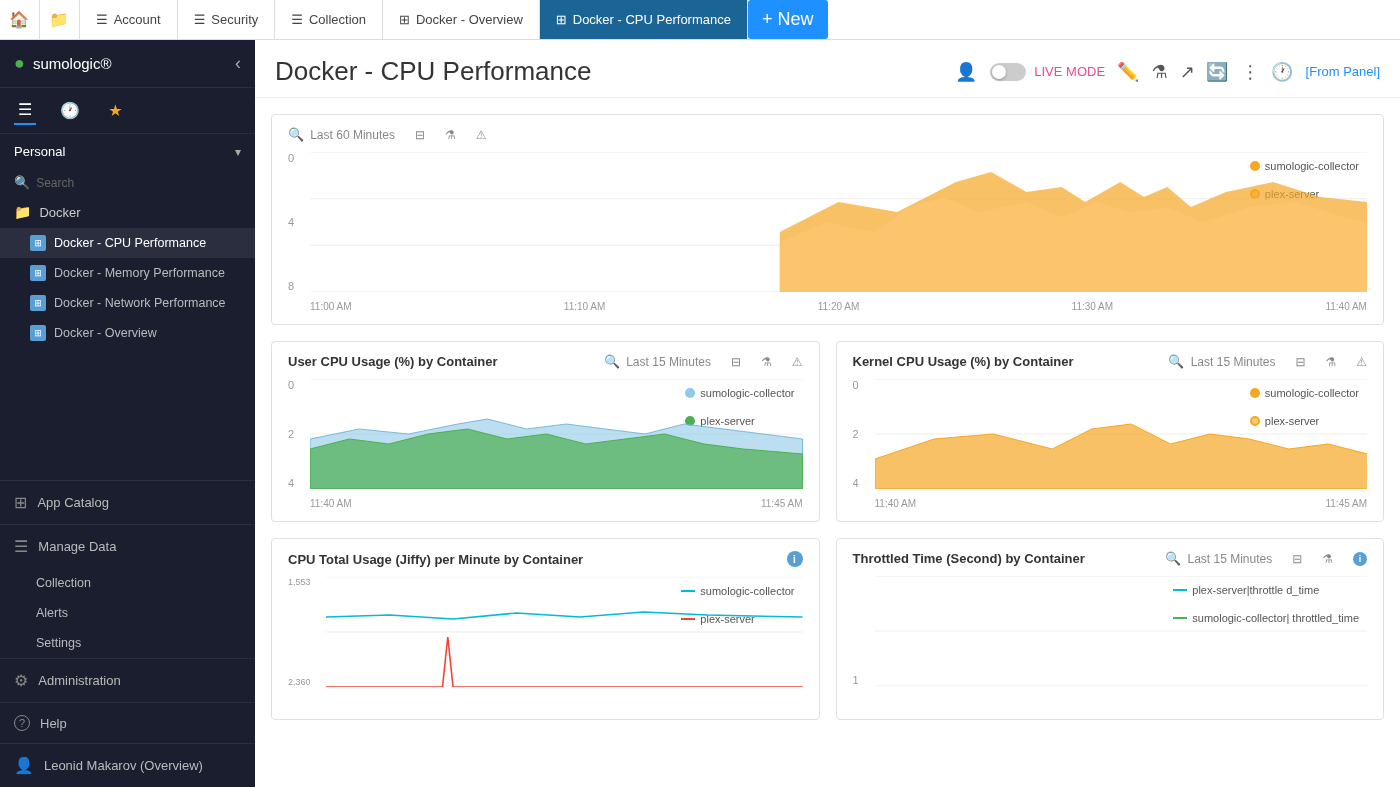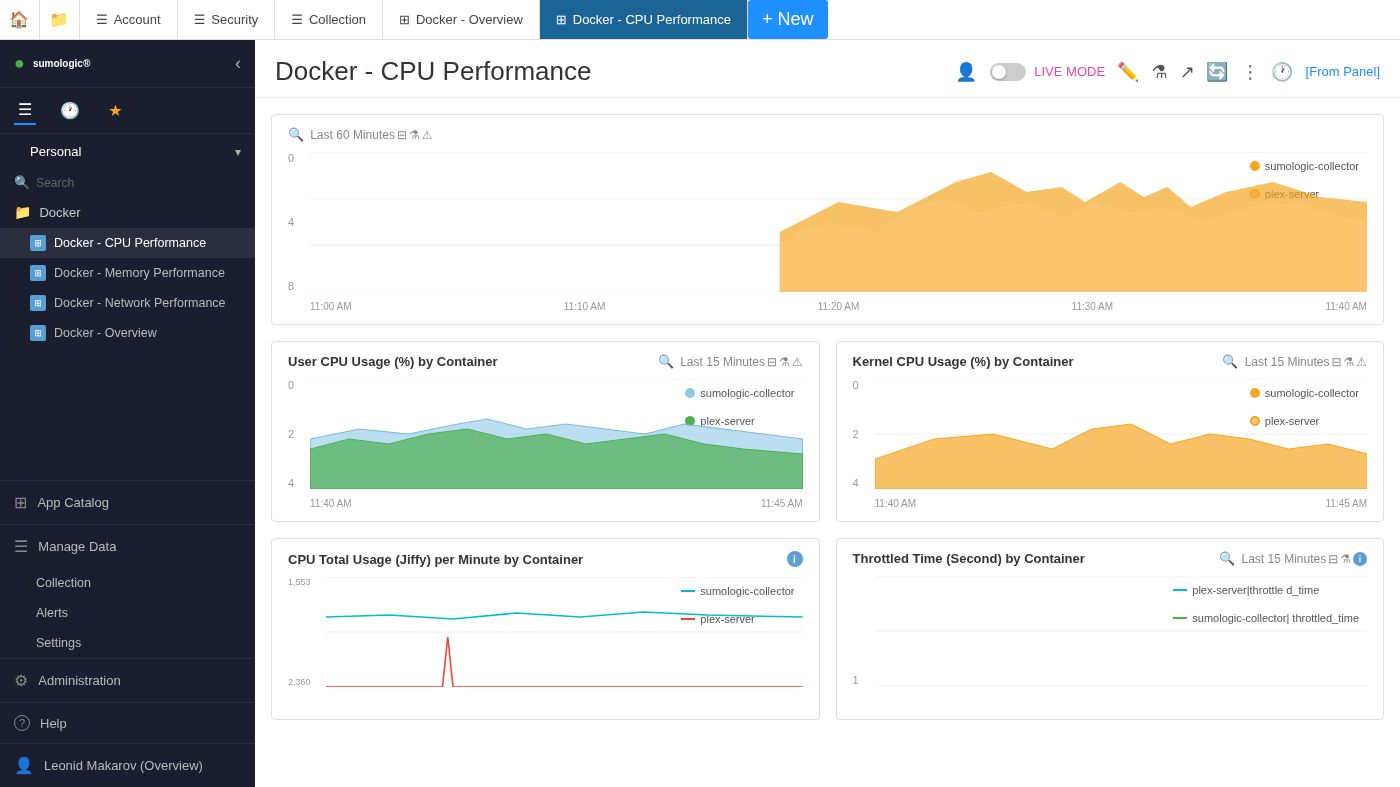--- a/index.html
+++ b/index.html
@@ -71,21 +71,21 @@
       overflow-y: auto;
     }
     .sidebar-logo {
       display: flex;
       align-items: center;
       padding: 10px 14px;
       border-bottom: 1px solid #2a2e3e;
       gap: 8px;
       height: 48px;
     }
-    .sidebar-logo-text { color: #fff; font-size: 10px; font-weight: 700; }
+    .sidebar-logo-text { color: #fff; font-size: 15px; font-weight: 400; }
     .sidebar-logo-icon { color: #4caf50; font-size: 18px; }
     .sidebar-back { color: #aaa; font-size: 18px; margin-left: auto; cursor: pointer; }
 
     .sidebar-icons {
       display: flex;
       align-items: center;
       padding: 8px 14px;
       gap: 20px;
       border-bottom: 1px solid #2a2e3e;
     }
@@ -96,21 +96,20 @@
     .sidebar-icon-btn.star { color: #f5a623; }
 
     .sidebar-personal {
       display: flex;
       align-items: center;
       padding: 10px 14px;
       cursor: pointer;
       font-size: 13px;
       color: #fff;
       gap: 6px;
-      margin-left: 16px;
     }
     .sidebar-personal .chevron { margin-left: auto; font-size: 12px; color: #aaa; }
 
     .sidebar-search {
       padding: 6px 14px;
       display: flex;
       align-items: center;
       gap: 6px;
       color: #888;
       font-size: 13px;
@@ -207,21 +206,21 @@
       font-size: 13px;
       font-weight: 600;
       color: #333;
       flex: 1;
     }
     .panel-meta {
       font-size: 12px;
       color: #888;
       display: flex;
       align-items: center;
-      gap: 2px;
+      gap: 20px;
       text-align: center;
     }
     .panel-icon { font-size: 13px; color: #888; cursor: pointer; }
 
     .panels-row {
       display: flex;
       gap: 16px;
     }
     .panels-row .panel { flex: 1; }
 

